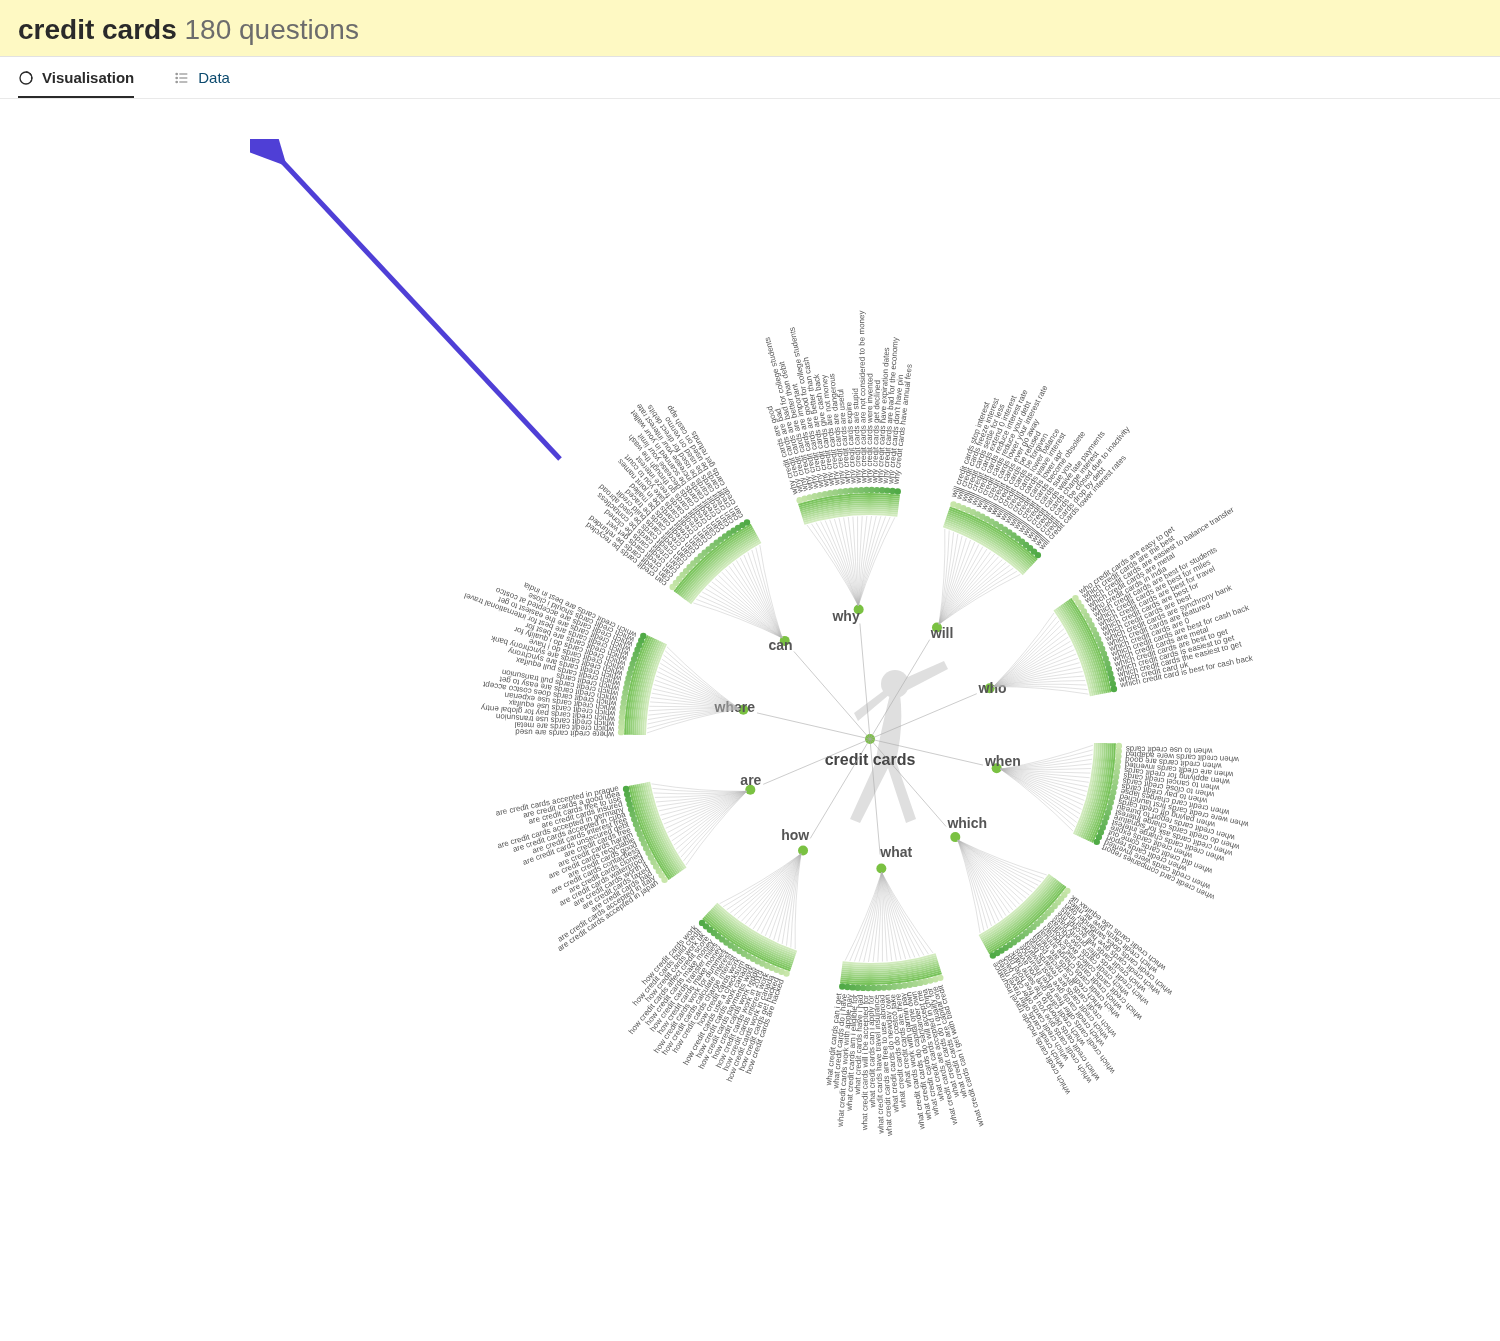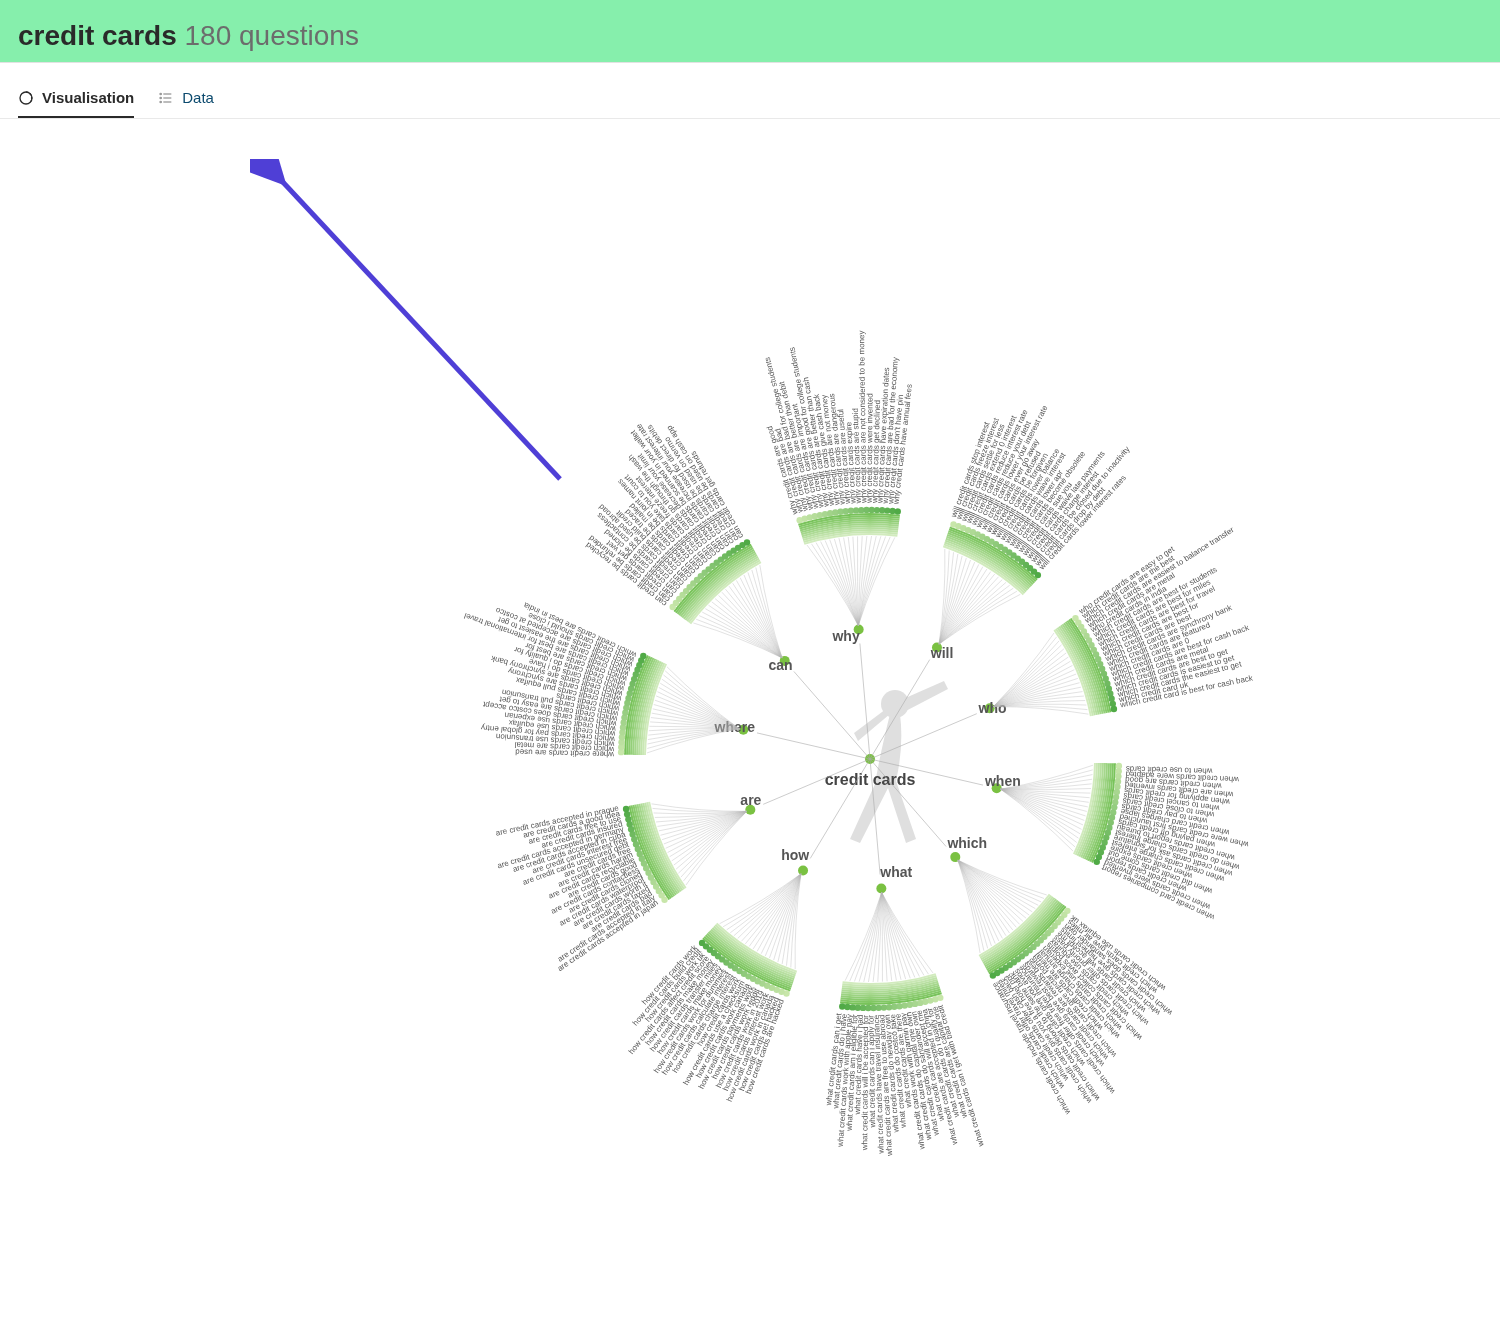--- a/index.html
+++ b/index.html
@@ -1,20 +1,20 @@
 <!DOCTYPE html>
 <html><head>
 <meta charset="utf-8">
 <style>
   * { margin: 0; padding: 0; box-sizing: border-box; }
   body { font-family: -apple-system, BlinkMacSystemFont, "Segoe UI", Helvetica, Arial, sans-serif; background: #fff; width: 1500px; }
-  .header { background: #86efac; padding: 20px 18px 10px; border-bottom: 1px solid #e2e2e2; }
+  .header { background: #fef9c3; padding: 14px 18px 10px; border-bottom: 1px solid #e2e2e2; }
   .title { font-size: 28px; font-weight: 400; color: #6c6c6c; }
   .title .kw { font-weight: 700; color: #2a2a2a; }
-  .tabs { display: flex; gap: 24px; padding: 12px 18px 0; border-bottom: 1px solid #e9e9e9; background: #fff; margin-top: 14px; }
+  .tabs { display: flex; gap: 40px; padding: 12px 18px 0; border-bottom: 1px solid #e9e9e9; background: #fff; }
   .tab { display: flex; align-items: center; gap: 8px; padding-bottom: 10px; font-size: 15px; color: #0c4a6e; cursor: pointer; border-bottom: 2px solid transparent; }
   .tab.active { color: #2a2a2a; font-weight: 600; border-bottom-color: #2a2a2a; }
   .tab svg { width: 16px; height: 16px; }
   .canvas { position: relative; width: 1500px; height: 1260px; overflow: hidden; }
   #viz { position: absolute; left: 0; top: 0; }
   .arrow { position: absolute; top: 40px; left: 250px; pointer-events: none; }
   .watermark { fill: #dcdcdc; opacity: 0.9; }
   .centerText { font-size: 16px; font-weight: 700; fill: #444; text-anchor: middle; dominant-baseline: middle; }
   .catText { font-size: 14px; font-weight: 700; fill: #555; }
   .leafText { font-size: 8px; fill: #555; }

